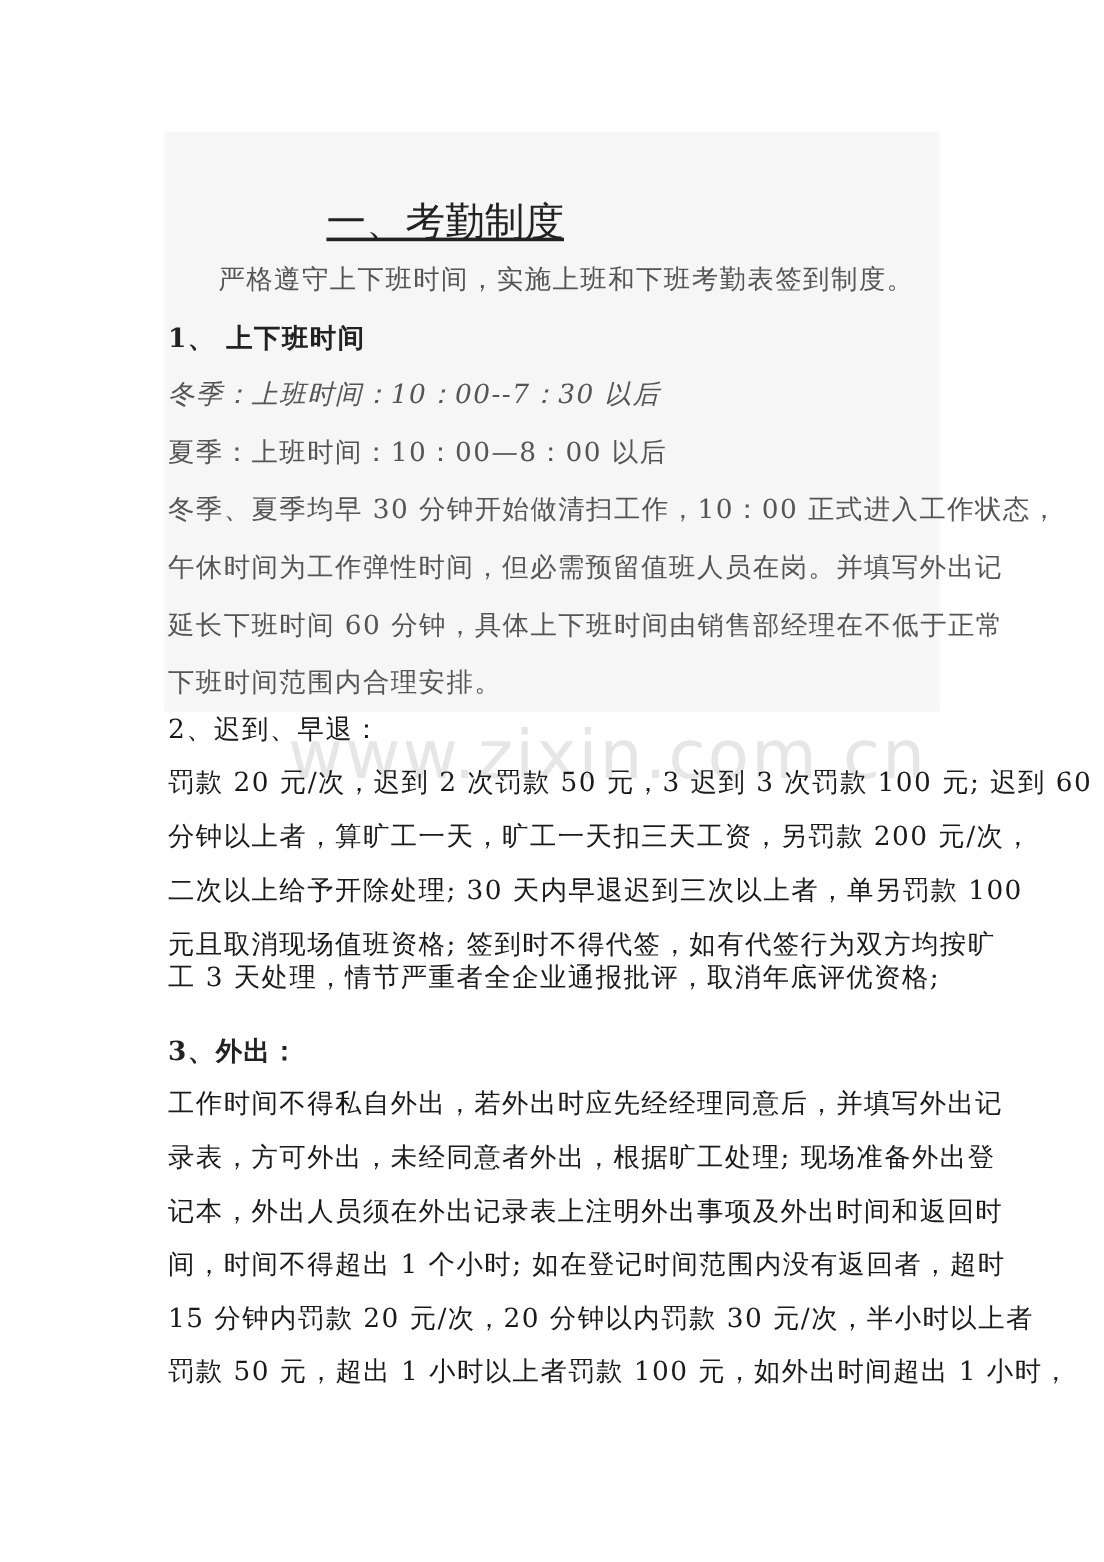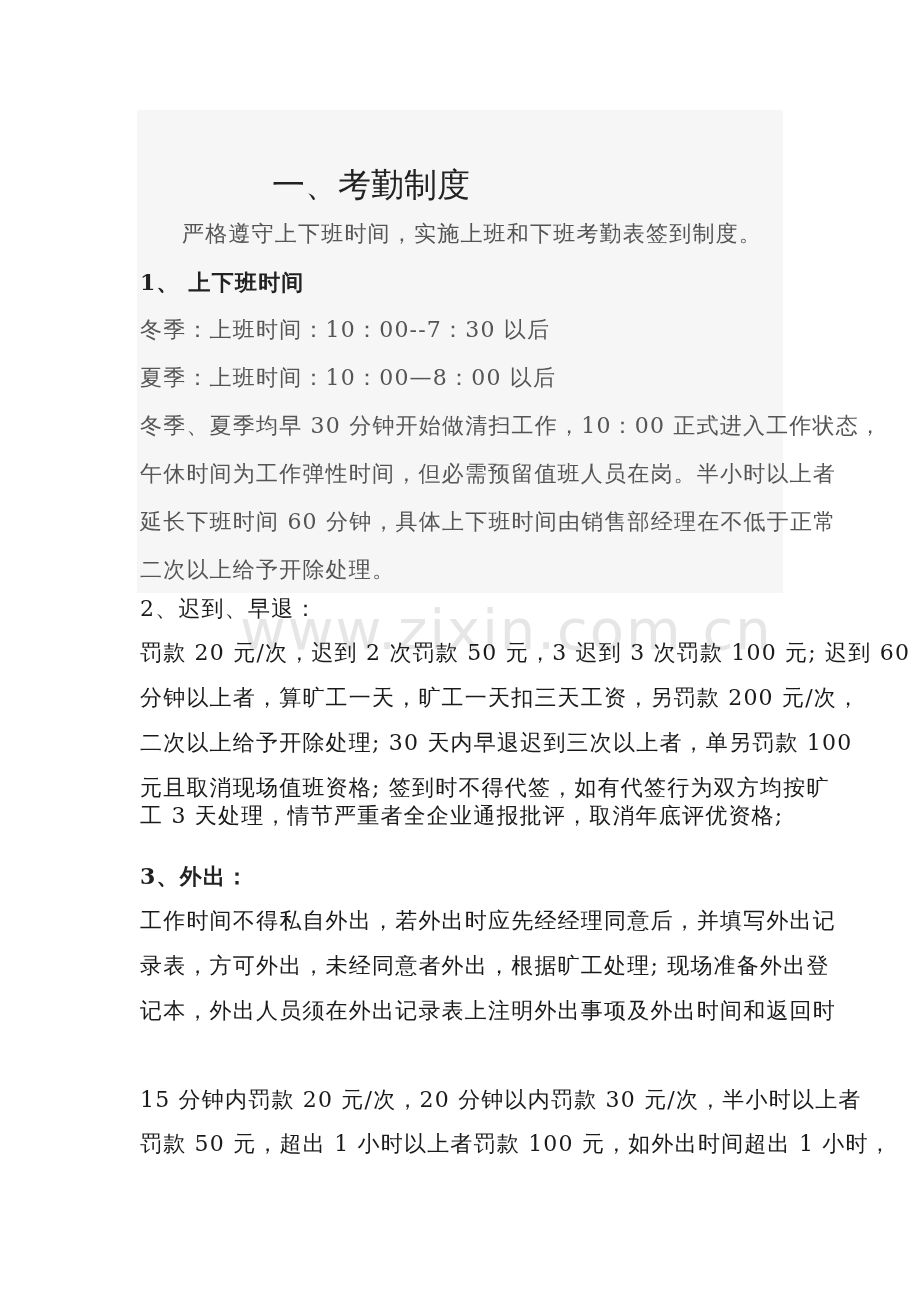--- a/index.html
+++ b/index.html
@@ -48,20 +48,21 @@
     letter-spacing: 0px;
   }
   .title-sub {
     position: absolute;
     left: 272px;
     top: 163px;
     font-family: "DejaVu Sans", "Liberation Sans", sans-serif;
     font-size: 33px;
     line-height: 44px;
     color: #222;
+    text-decoration: underline;
   }
   .bold { font-weight: bold; color: #222; }
   .watermark {
     position: absolute;
     left: 240px;
     top: 598px;
     font-family: "DejaVu Sans", "Liberation Sans", sans-serif;
     font-size: 56px;
     line-height: 64px;
     color: #e6e6e6;
@@ -78,34 +79,35 @@
   <div class="shaded"></div>
 
   <div class="watermark">www.zixin.com.cn</div>
 
   <div class="text-layer">
     <div class="title-sub">一、考勤制度</div>
 
     <div class="line light" style="left:182px; top:222px;">严格遵守上下班时间，实施上班和下班考勤表签到制度。</div>
 
     <div class="line bold" style="top:270px;">1、    上下班时间</div>
-    <div class="line light" style="top:318px;">冬季：上班时间：10：00--7：30 以后</div>
+    <div class="line light" style="top:318px;font-style:italic;">冬季：上班时间：10：00--7：30 以后</div>
     <div class="line light" style="top:366px;">夏季：上班时间：10：00—8：00 以后</div>
     <div class="line light" style="top:414px;">冬季、夏季均早 30 分钟开始做清扫工作，10：00 正式进入工作状态，</div>
-    <div class="line light" style="top:462px;">午休时间为工作弹性时间，但必需预留值班人员在岗。半小时以上者</div>
+    <div class="line light" style="top:462px;">午休时间为工作弹性时间，但必需预留值班人员在岗。并填写外出记</div>
     <div class="line light" style="top:510px;">延长下班时间 60 分钟，具体上下班时间由销售部经理在不低于正常</div>
-    <div class="line light" style="top:558px;">二次以上给予开除处理。</div>
+    <div class="line light" style="top:558px;">下班时间范围内合理安排。</div>
 
     <div class="line" style="top:597px;">2、迟到、早退：</div>
     <div class="line" style="top:641px;">罚款 20 元/次，迟到 2 次罚款 50 元，3 迟到 3 次罚款 100 元; 迟到  60</div>
     <div class="line" style="top:686px;">分钟以上者，算旷工一天，旷工一天扣三天工资，另罚款 200 元/次，</div>
     <div class="line" style="top:731px;text-align:center;">二次以上给予开除处理; 30 天内早退迟到三次以上者，单另罚款 100</div>
     <div class="line" style="top:776px;">元且取消现场值班资格; 签到时不得代签，如有代签行为双方均按旷</div>
     <div class="line" style="top:804px;">工 3 天处理，情节严重者全企业通报批评，取消年底评优资格;</div>
 
     <div class="line bold" style="top:864px;">3、外出：</div>
     <div class="line" style="top:909px;">工作时间不得私自外出，若外出时应先经经理同意后，并填写外出记</div>
     <div class="line" style="top:954px;">录表，方可外出，未经同意者外出，根据旷工处理; 现场准备外出登</div>
     <div class="line" style="top:999px;">记本，外出人员须在外出记录表上注明外出事项及外出时间和返回时</div>
+    <div class="line" style="top:1043px;">间，时间不得超出 1 个小时; 如在登记时间范围内没有返回者，超时</div>
     <div class="line" style="top:1088px;">15 分钟内罚款 20 元/次，20 分钟以内罚款 30 元/次，半小时以上者</div>
     <div class="line" style="top:1132px;text-align:center;">罚款 50 元，超出 1 小时以上者罚款 100 元，如外出时间超出 1 小时，</div>
   </div>
 </div>
 
 </body></html>

